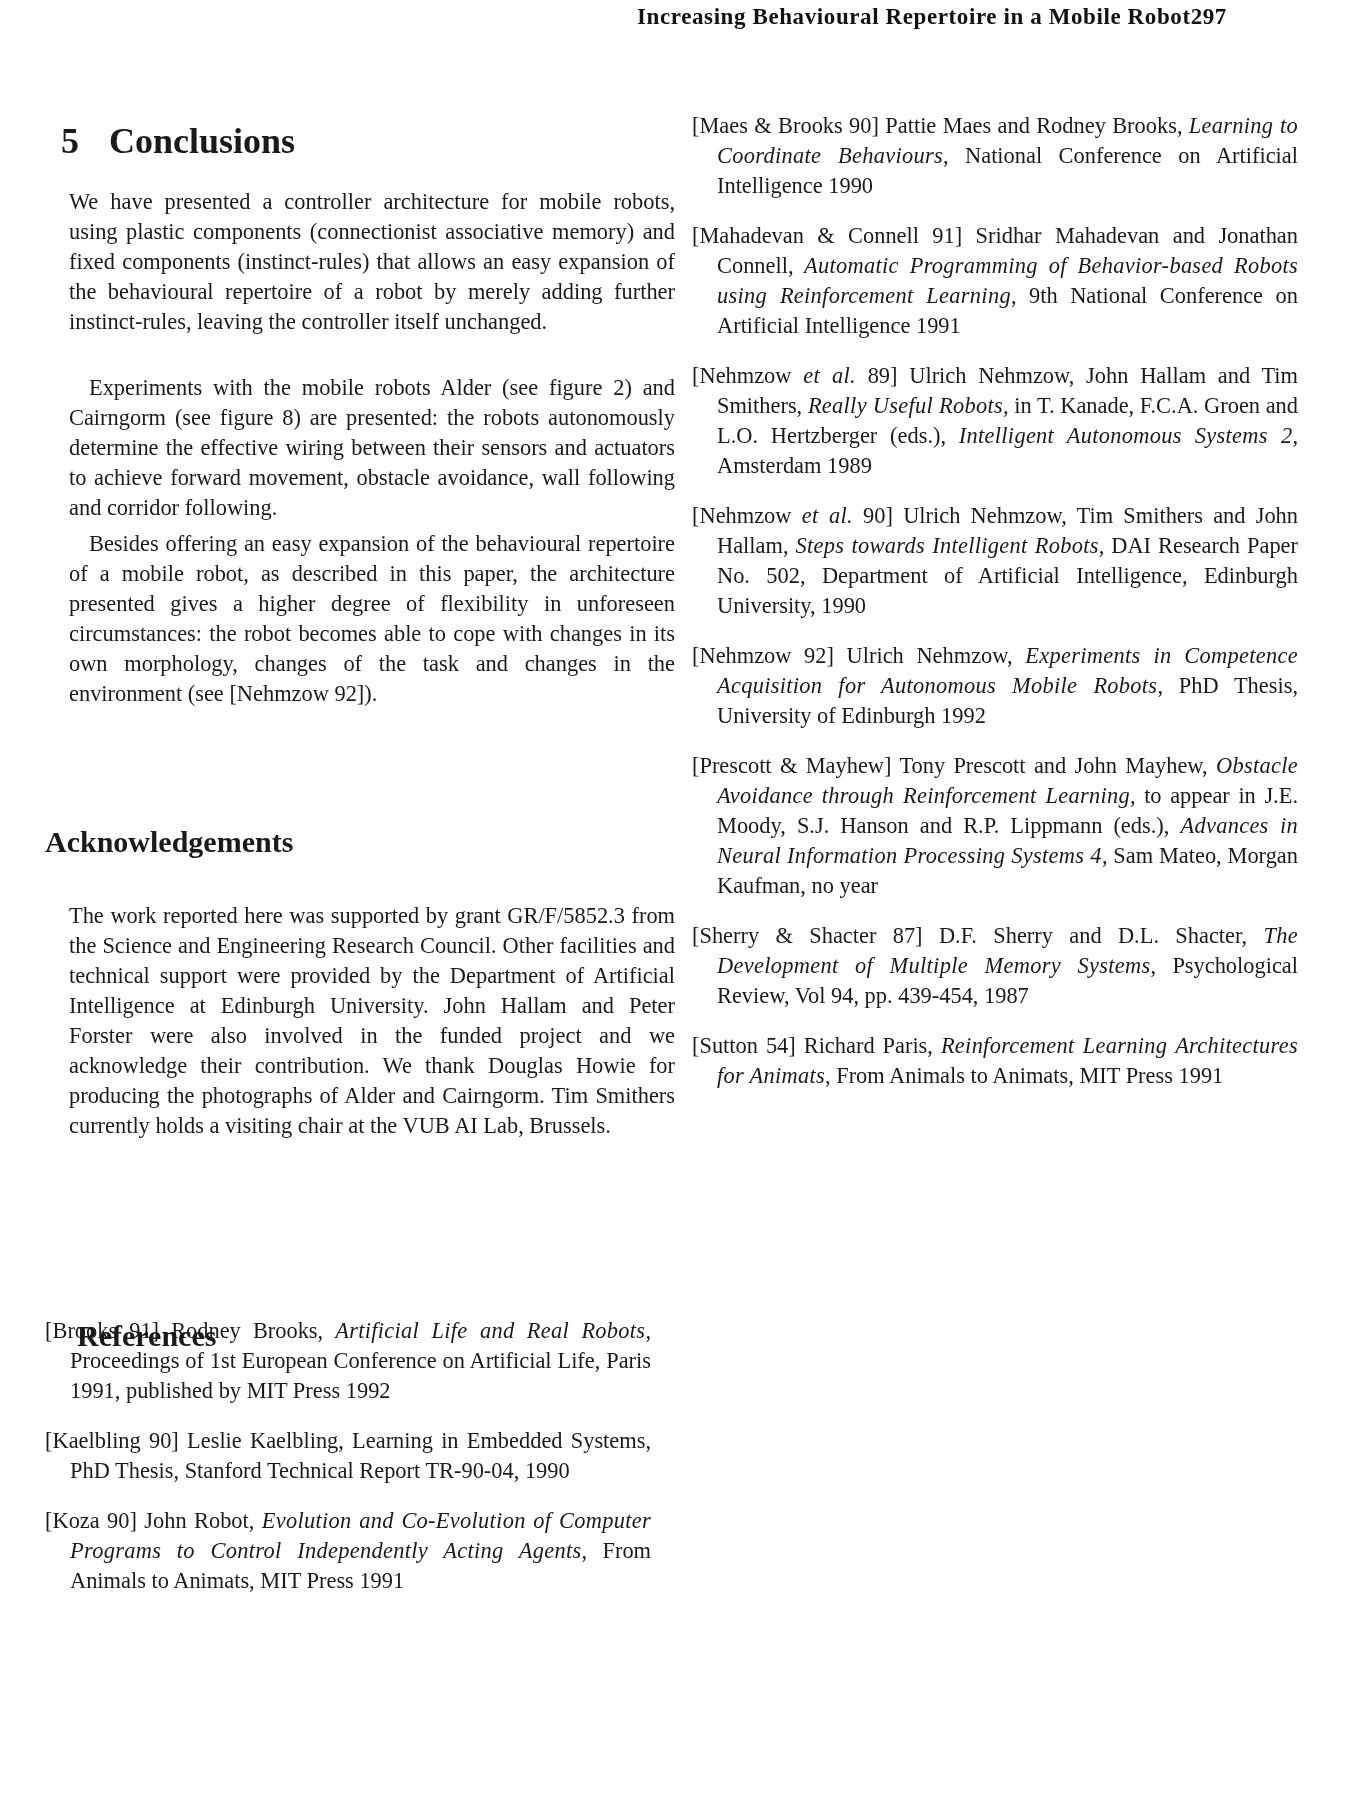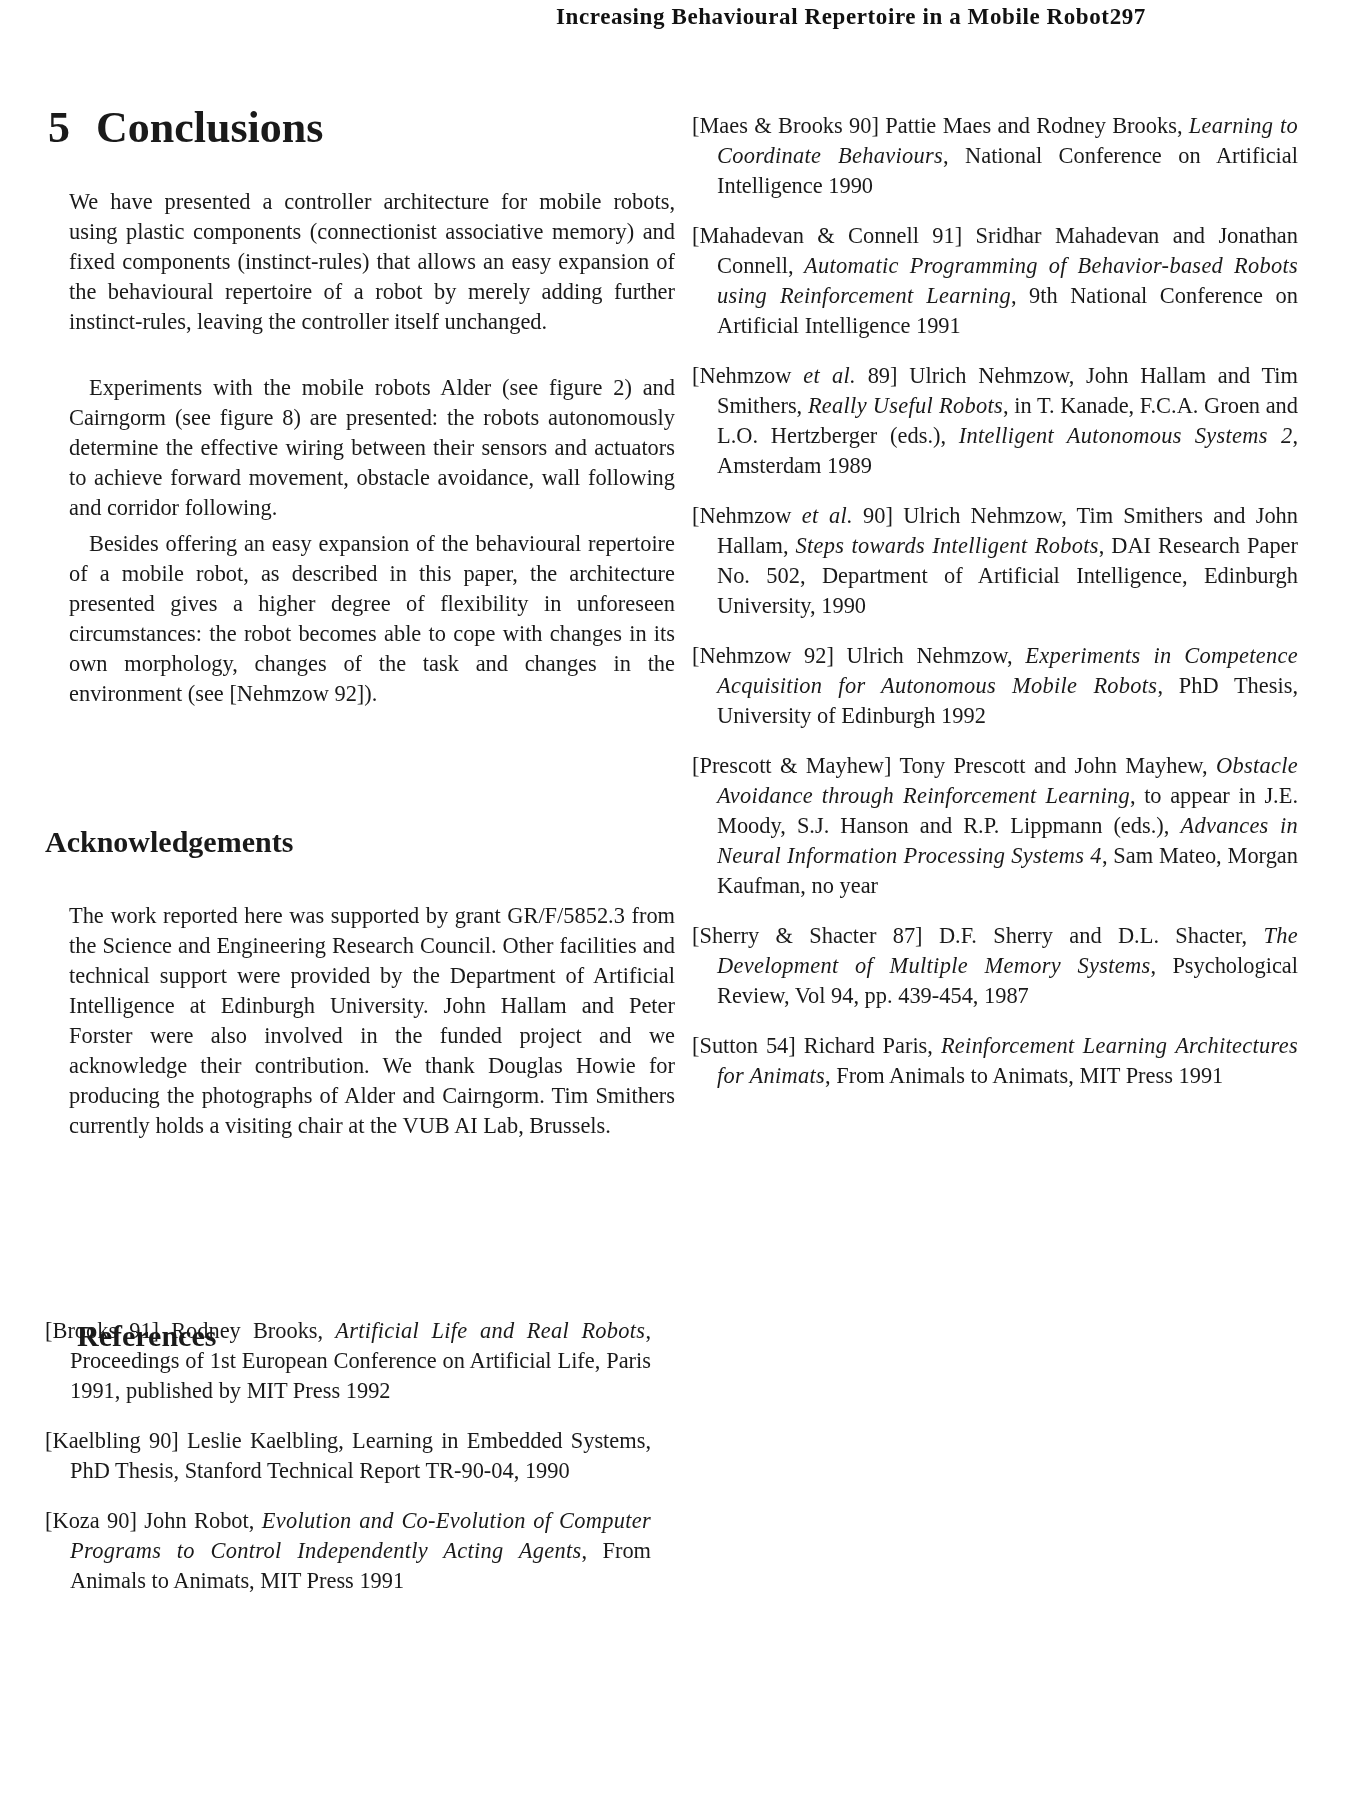--- a/index.html
+++ b/index.html
@@ -3,33 +3,33 @@
 <meta charset="utf-8">
 <style>
   html, body { margin: 0; padding: 0; background: #ffffff; }
   body {
     width: 1350px; height: 1800px; position: relative; overflow: hidden;
     font-family: "Liberation Serif", "DejaVu Serif", serif;
     color: #1a1a1a;
   }
   .running-head {
     position: absolute; top: 4px; left: 556px; width: 752px; height: 32px;
-    display: flex; justify-content: flex-start; align-items: baseline;
+    display: flex; justify-content: center; align-items: baseline;
     font-size: 23px; letter-spacing: 0.6px; color: #111;
   }
   .running-head .title { font-weight: bold; }
   .running-head .page-num { font-weight: bold; }
   .col {
     position: absolute; width: 606px;
     font-size: 22.4px; line-height: 30px; text-align: justify;
   }
   .col-right { left: 692px; top: 111px; }
   h1.section {
-    position: absolute; top: 100px; left: 45px; margin: 3px;
-    font-size: 44px; font-weight: bold; line-height: 50px; white-space: nowrap;
+    position: absolute; top: 100px; left: 45px; margin: 16px;
+    font-size: 36px; font-weight: bold; line-height: 50px; white-space: nowrap;
   }
   h1.section .num { display: inline-block; width: 48px; }
   h2.unnum {
     position: absolute; left: 45px; margin: 0;
     font-size: 30px; font-weight: bold; line-height: 40px; white-space: nowrap;
   }
   .para {
     position: absolute; left: 62px; width: 606px; margin: 7px;
     font-size: 22.4px; line-height: 30px; text-align: justify; hyphens: manual;
   }

